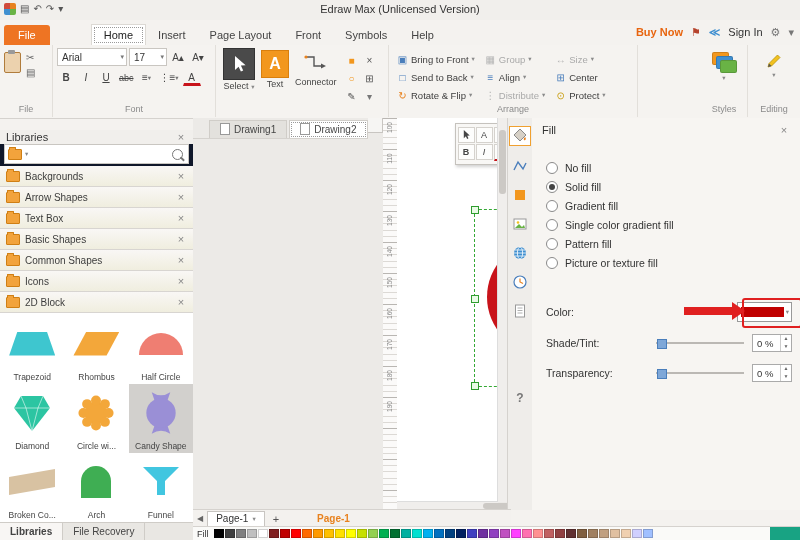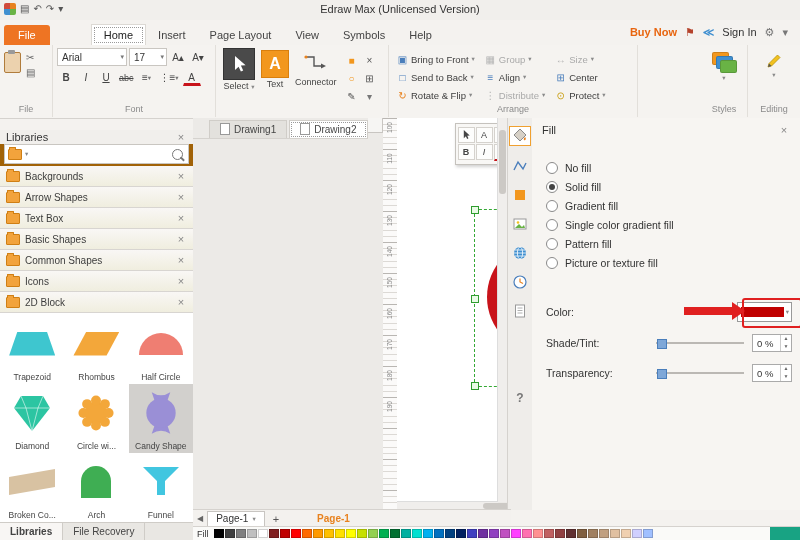--- a/index.html
+++ b/index.html
@@ -14,21 +14,21 @@
   .qbtn{font-size:10px;color:#555;line-height:14px;cursor:default;}
   .title{position:absolute;left:0;right:0;top:3px;text-align:center;font-size:11px;color:#333;}
 
   
   #tabrow{position:absolute;left:0;top:20px;width:800px;height:25px;background:#f4f2ef;border-bottom:1px solid #e3e0db;}
   .rtabs{position:absolute;left:4px;top:0;display:flex;height:25px;align-items:flex-end;}
   .rtab{padding:4px 12px 4px;font-size:11px;color:#444;cursor:default;position:relative;}
   .rtab.file{background:#ee7423;color:#fff;border-radius:3px 3px 0 0;margin-right:6px;padding:4px 14px;}
   .rtab.active{background:#fff;border:1px solid #dcd9d4;border-bottom:none;color:#222;margin-left:35px;}
   .rtab.active::after{content:"";position:absolute;inset:2px;border:1px dotted #9a9a9a;}
-  .tr-right{position:absolute;right:12px;top:3px;display:flex;gap:8px;align-items:center;height:18px;}
+  .tr-right{position:absolute;right:6px;top:3px;display:flex;gap:8px;align-items:center;height:18px;}
   .buynow{color:#e8650f;font-weight:bold;font-size:11px;}
   .tr-ico{font-size:11px;color:#777;}
   .tr-ico.flag{color:#b5432c;}
   .tr-ico.share{color:#3f8fd0;font-weight:bold;}
   .signin{color:#333;font-size:11px;}
 
   
   #ribbon{position:absolute;left:0;top:45px;width:800px;height:73px;background:#f5f3f0;border-bottom:1px solid #d5d2ce;display:flex;}
   .rgroup{position:relative;border-right:1px solid #e2dfda;display:flex;flex-direction:column;height:72px;}
   .rgroup .content{flex:1;display:flex;padding:3px 4px 0;}
@@ -68,21 +68,21 @@
   .dd{font-size:6.5px;color:#8a8a8a;}
   
   .stack{position:relative;width:24px;height:22px;margin:4px auto 0;}
   .stack i{position:absolute;width:15px;height:11px;border-radius:2px;border:1px solid rgba(0,0,0,.15);}
   .stack i:nth-child(1){left:0;top:0;background:#f2971e;}
   .stack i:nth-child(2){left:4px;top:4px;background:#3f8fd0;}
   .stack i:nth-child(3){left:8px;top:8px;background:#69b345;}
   .g-center{align-items:center;flex-direction:column;display:flex;}
 
   
-  #libpanel{position:absolute;left:0;top:130px;width:193px;bottom:0;background:#a16207;border-right:1px solid #d5d2ce;display:flex;flex-direction:column;}
+  #libpanel{position:absolute;left:0;top:130px;width:193px;bottom:0;background:#0f172a;border-right:1px solid #d5d2ce;display:flex;flex-direction:column;}
   .panhead{height:20px;display:flex;align-items:center;padding:0 6px;font-size:11px;color:#333;justify-content:space-between;background:#f1efec;}
   .close{color:#888;font-size:11px;width:12px;text-align:center;}
   .searchrow{height:22px;margin:0 4px 2px;background:#fff;border:1px solid #c9c6c1;display:flex;align-items:center;padding:0 3px;gap:3px;}
   .folder{display:inline-block;width:12px;height:9px;background:#f2a33c;border:1px solid #cf7f14;border-radius:1px;position:relative;}
   .folder::before{content:"";position:absolute;left:0;top:-3px;width:5px;height:2px;background:#f2a33c;border:1px solid #cf7f14;border-bottom:none;border-radius:1px 1px 0 0;}
   .searchrow input{flex:1;border:none;outline:none;height:16px;font-size:10px;min-width:0;background:transparent;}
   .mag{width:9px;height:9px;border:1.5px solid #777;border-radius:50%;position:relative;margin-right:2px;}
   .mag::after{content:"";position:absolute;width:5px;height:1.5px;background:#777;transform:rotate(45deg);left:7px;top:8px;}
   .liblist{display:flex;flex-direction:column;}
   .libitem{height:20px;border-bottom:1px solid #d8d5d1;background:linear-gradient(#f9f7f5,#ecead6 140%);
@@ -186,21 +186,21 @@
     </div>
     <div class="title">Edraw Max (Unlicensed Version)</div>
   </div>
 
   <div id="tabrow">
     <div class="rtabs">
         <div class="rtab file">File</div>
         <div class="rtab active">Home</div>
         <div class="rtab">Insert</div>
         <div class="rtab">Page Layout</div>
-        <div class="rtab">View</div>
+        <div class="rtab">Front</div>
         <div class="rtab">Symbols</div>
         <div class="rtab">Help</div>
       </div>
     <div class="tr-right">
       <span class="buynow">Buy Now</span>
       <span class="tr-ico flag">⚑</span>
       <span class="tr-ico share">≪</span>
       <span class="signin">Sign In</span>
       <span class="tr-ico">⚙</span>
       <span class="tr-ico">▾</span>

